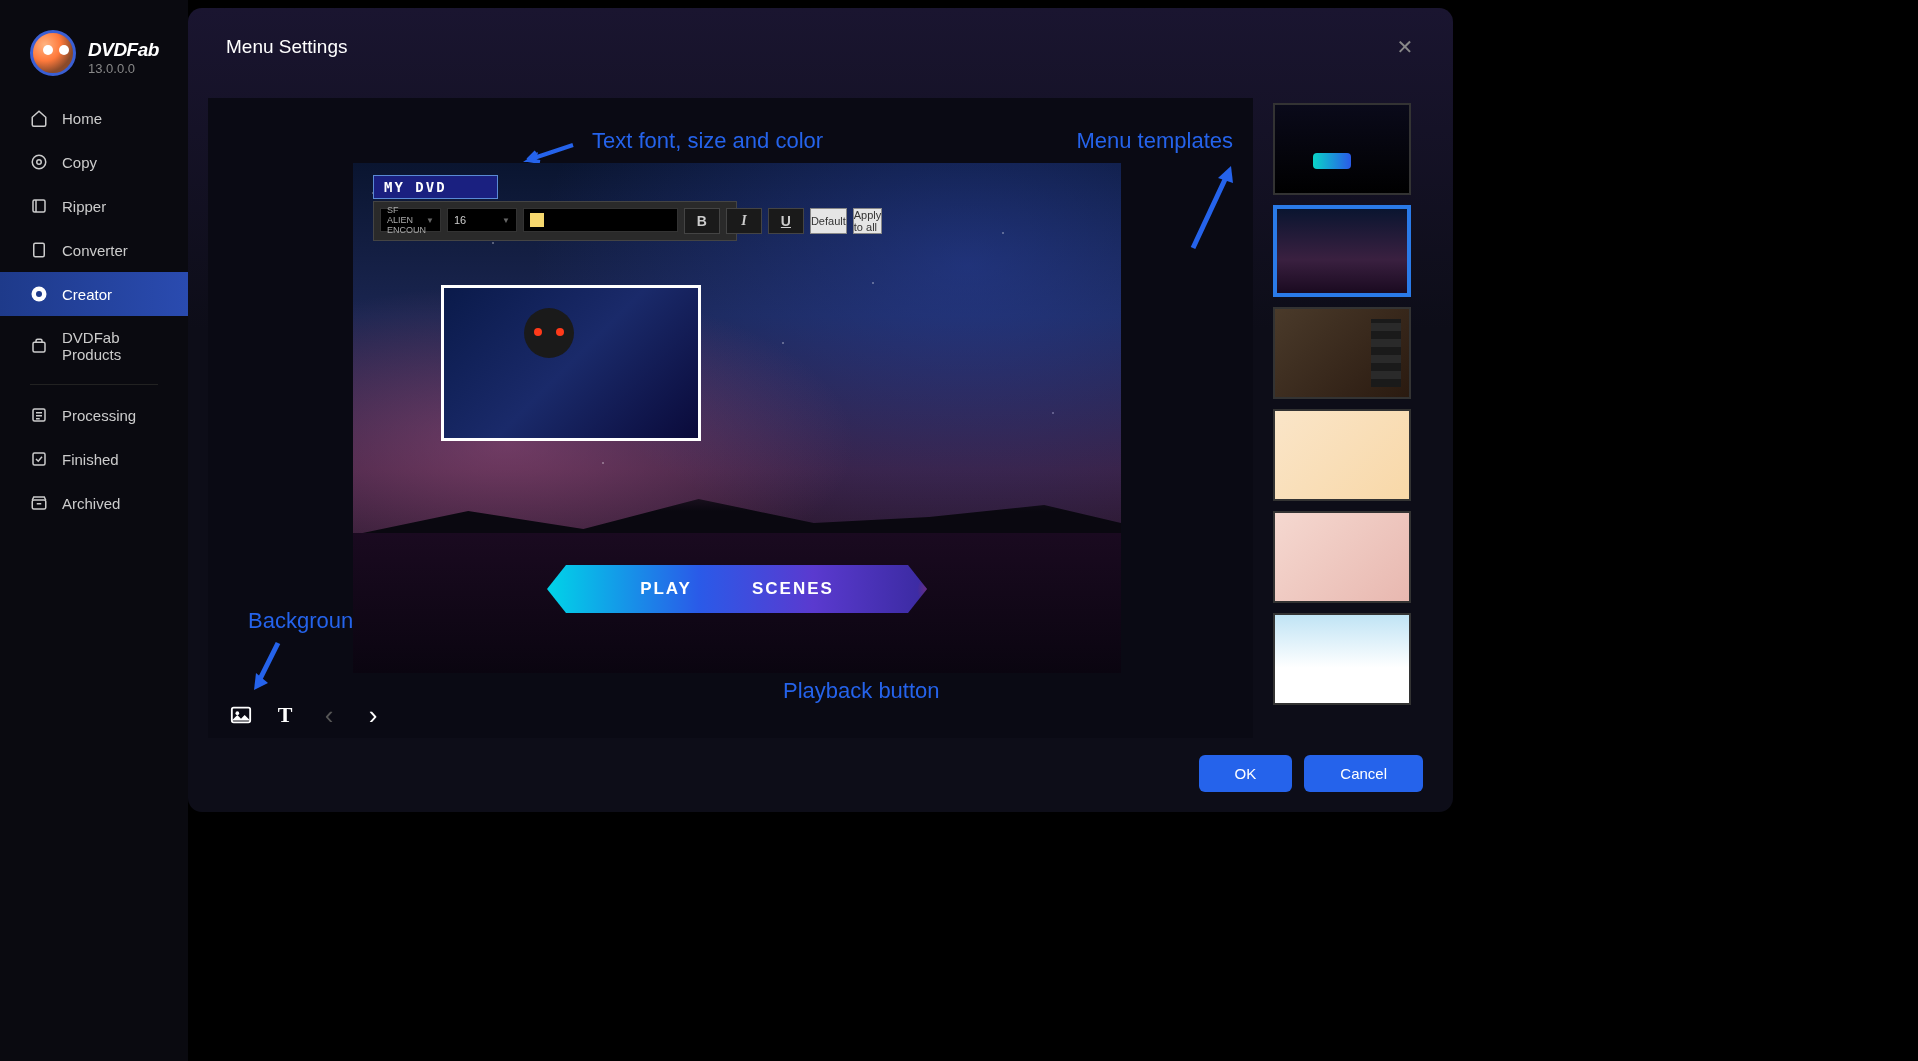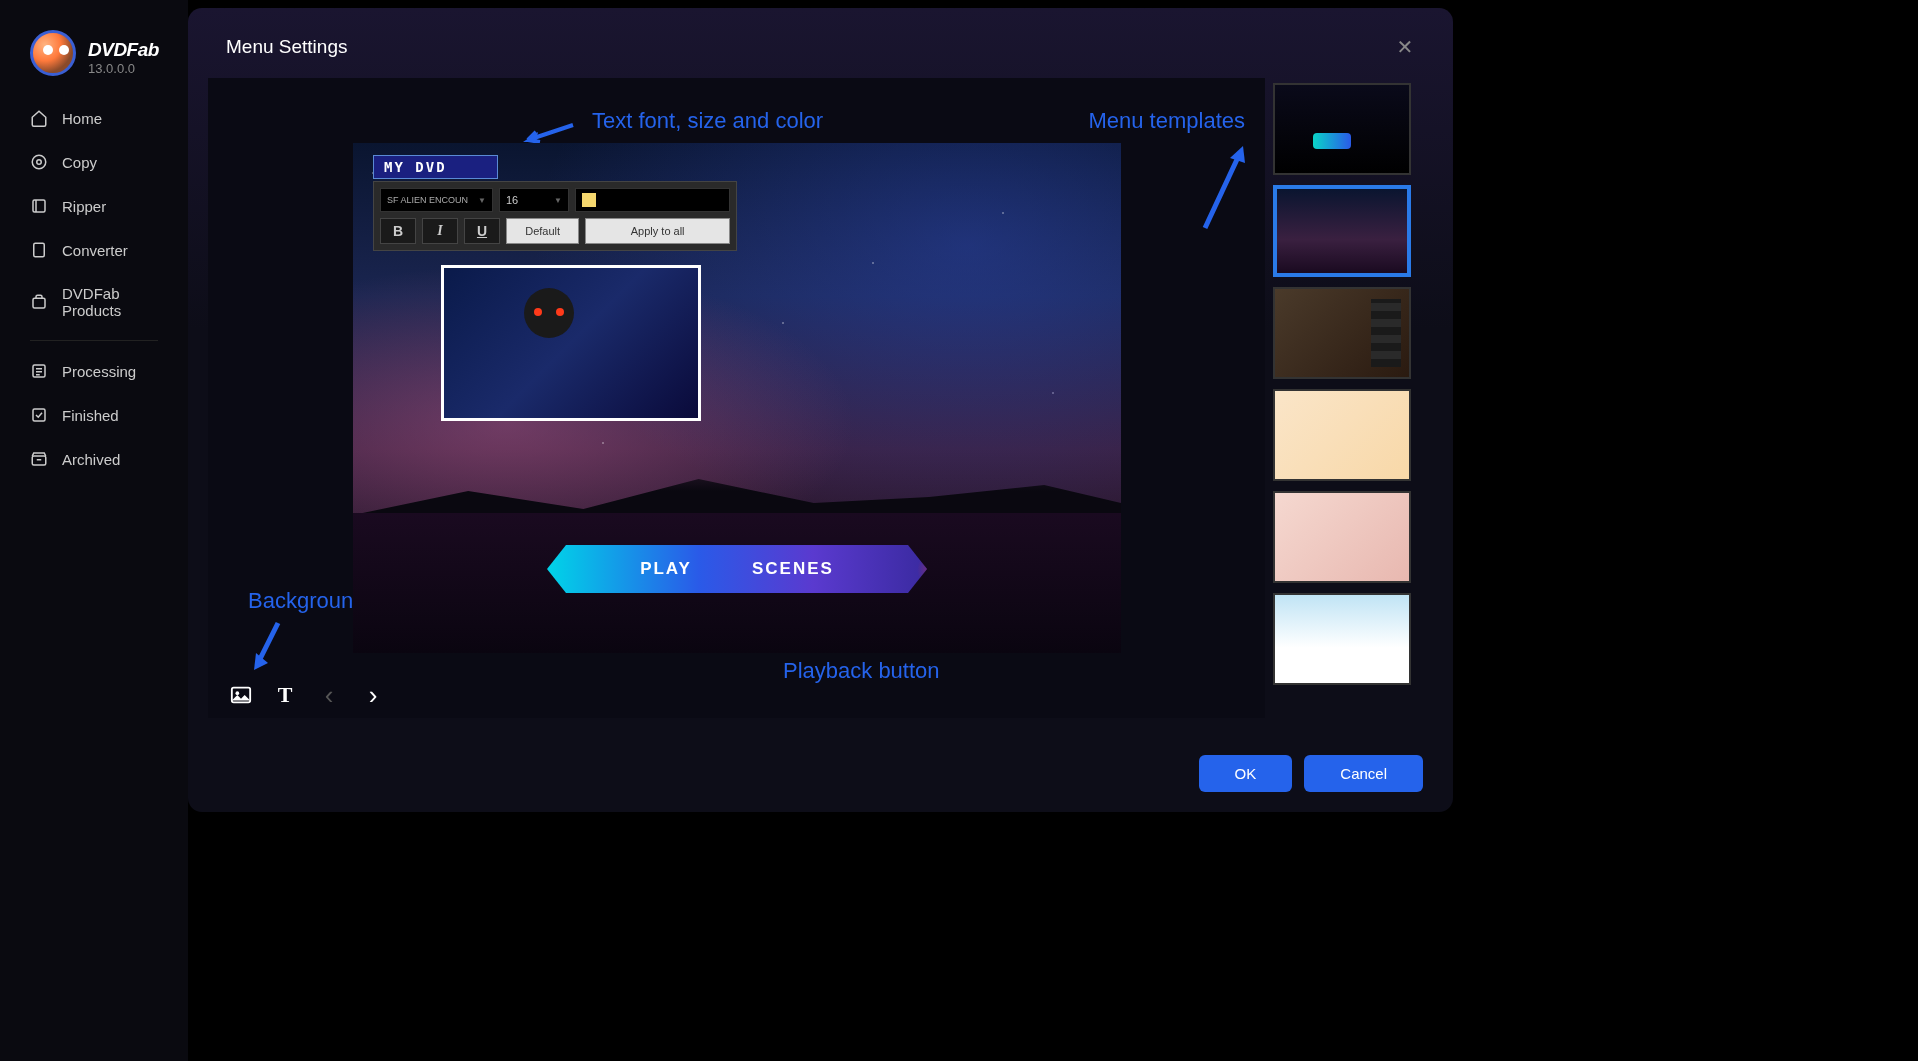--- a/index.html
+++ b/index.html
@@ -106,21 +106,22 @@
       height: 20px;
       cursor: pointer;
       color: #888;
       font-size: 20px;
       line-height: 20px;
       text-align: center;
     }
     .dialog-body {
       display: flex;
       padding: 0 20px;
-      gap: 8px;
+      gap: 20px;
+      margin-top: 20px;
     }
     .preview-area {
       flex: 1;
       position: relative;
       background: #0a0a14;
       height: 640px;
     }
     .annotation {
       position: absolute;
       color: #2563eb;
@@ -188,21 +189,21 @@
     }
     .text-toolbar {
       position: absolute;
       left: 20px;
       top: 38px;
       width: 364px;
       background: #2a2a2a;
       border: 1px solid #444;
       padding: 6px;
       display: flex;
-      flex-direction: column;
+      flex-direction: row;
       gap: 6px;
       z-index: 5;
     }
     .toolbar-row {
       display: flex;
       gap: 6px;
     }
     .font-select {
       flex: 1;
       background: #000;
@@ -425,20 +426,27 @@
         <rect x="4" y="4" width="16" height="16" rx="2"></rect>
         <path d="M8 4v16"></path>
       </svg>
     <span>Ripper</span>
   </div>
   <div class="nav-item">
     <svg class="nav-icon" viewBox="0 0 24 24" fill="none" stroke="currentColor" stroke-width="2">
         <rect x="5" y="3" width="14" height="18" rx="2"></rect>
       </svg>
     <span>Converter</span>
+  </div>
+  <div class="nav-item active">
+    <svg class="nav-icon" viewBox="0 0 24 24" fill="currentColor">
+        <circle cx="12" cy="12" r="10"></circle>
+        <circle cx="12" cy="12" r="4" fill="#1e3a8a"></circle>
+      </svg>
+    <span>Creator</span>
   </div>
   <div class="nav-item">
     <svg class="nav-icon" viewBox="0 0 24 24" fill="none" stroke="currentColor" stroke-width="2">
         <rect x="4" y="7" width="16" height="13" rx="2"></rect>
         <path d="M8 7V5a2 2 0 012-2h4a2 2 0 012 2v2"></path>
       </svg>
     <span>DVDFab Products</span>
   </div>
 
   <div class="divider"></div>

